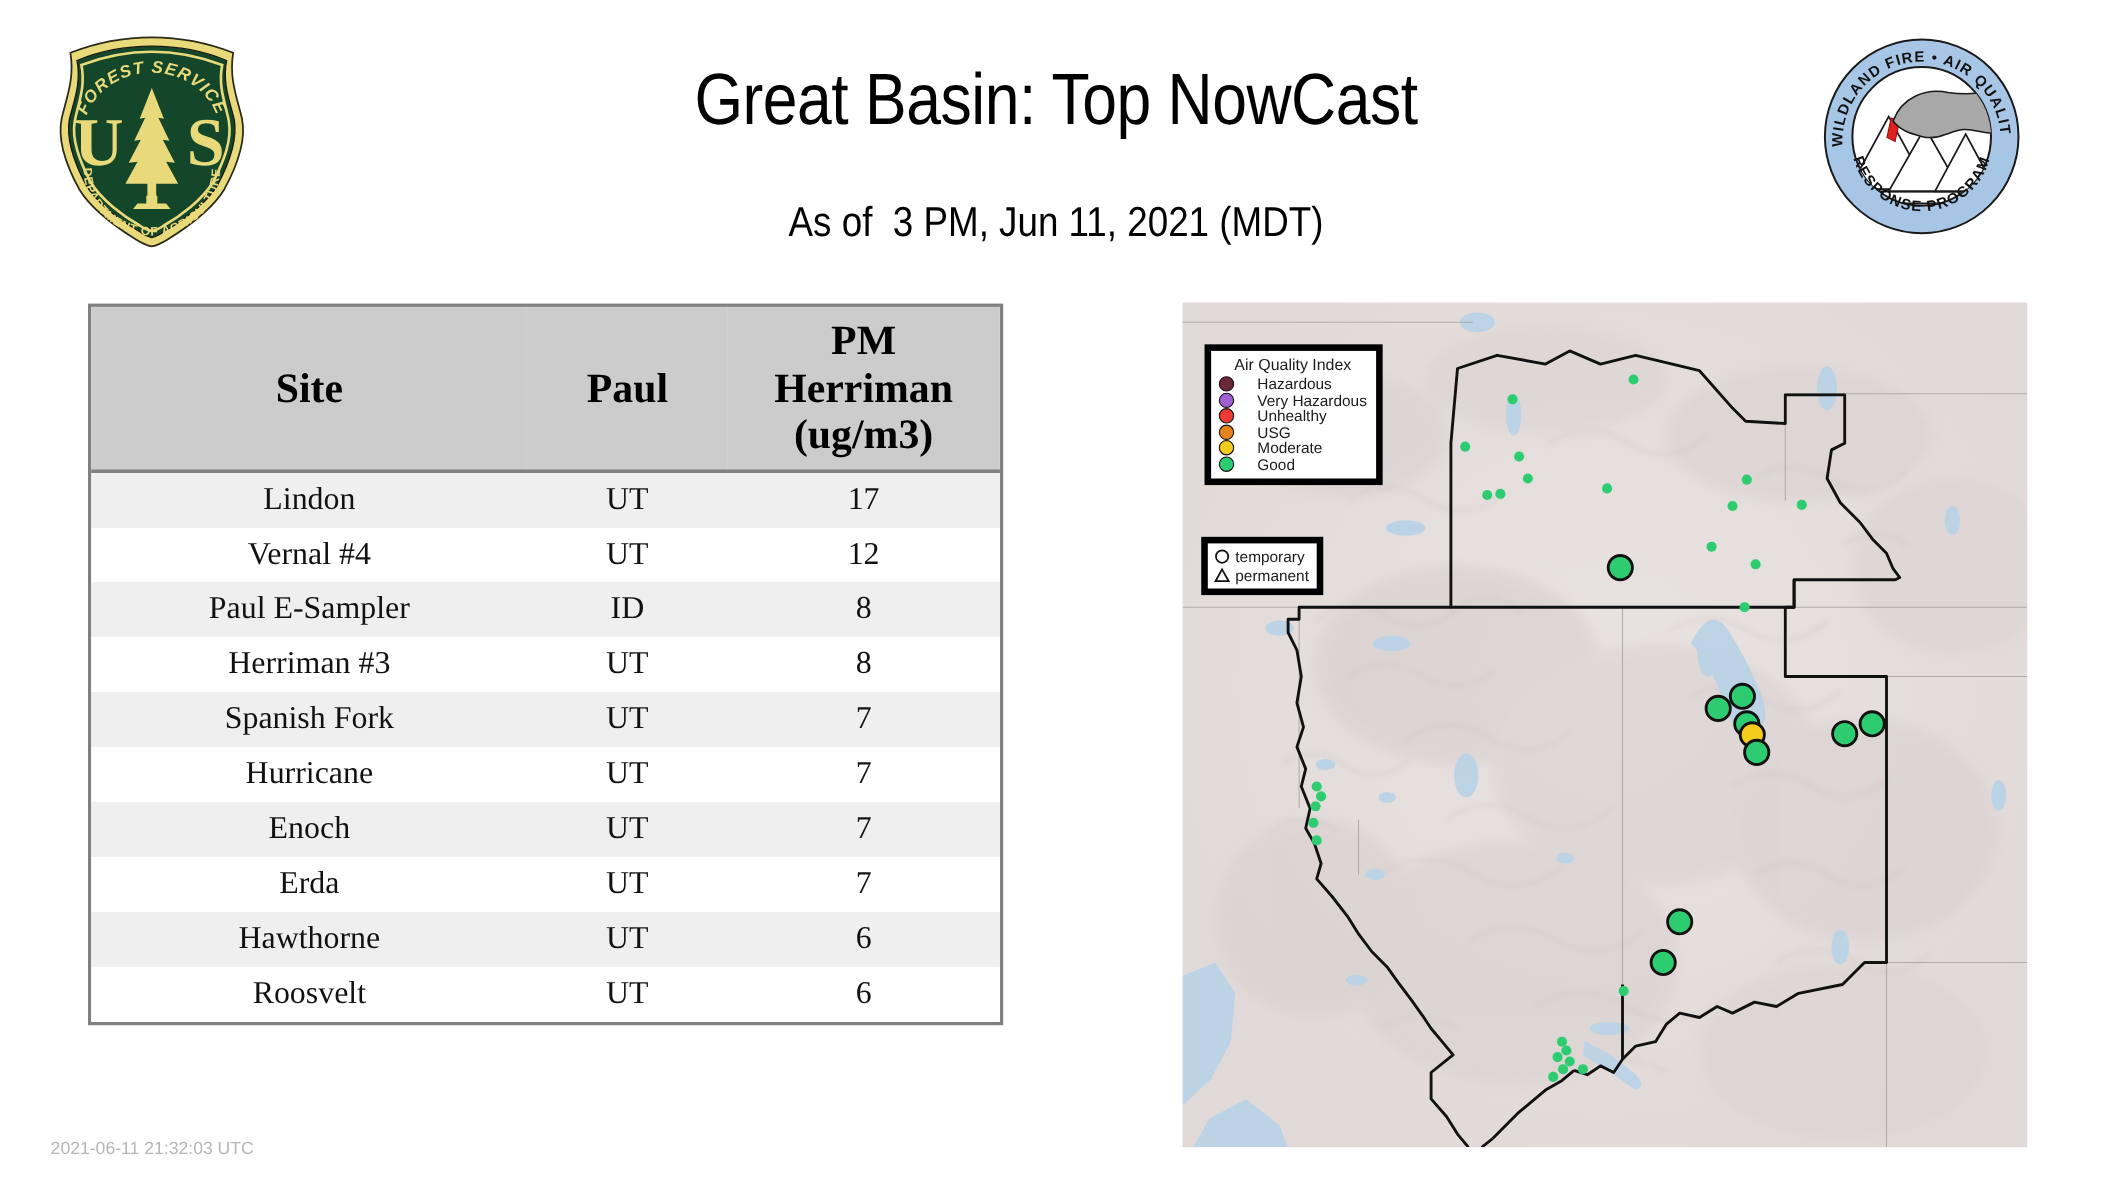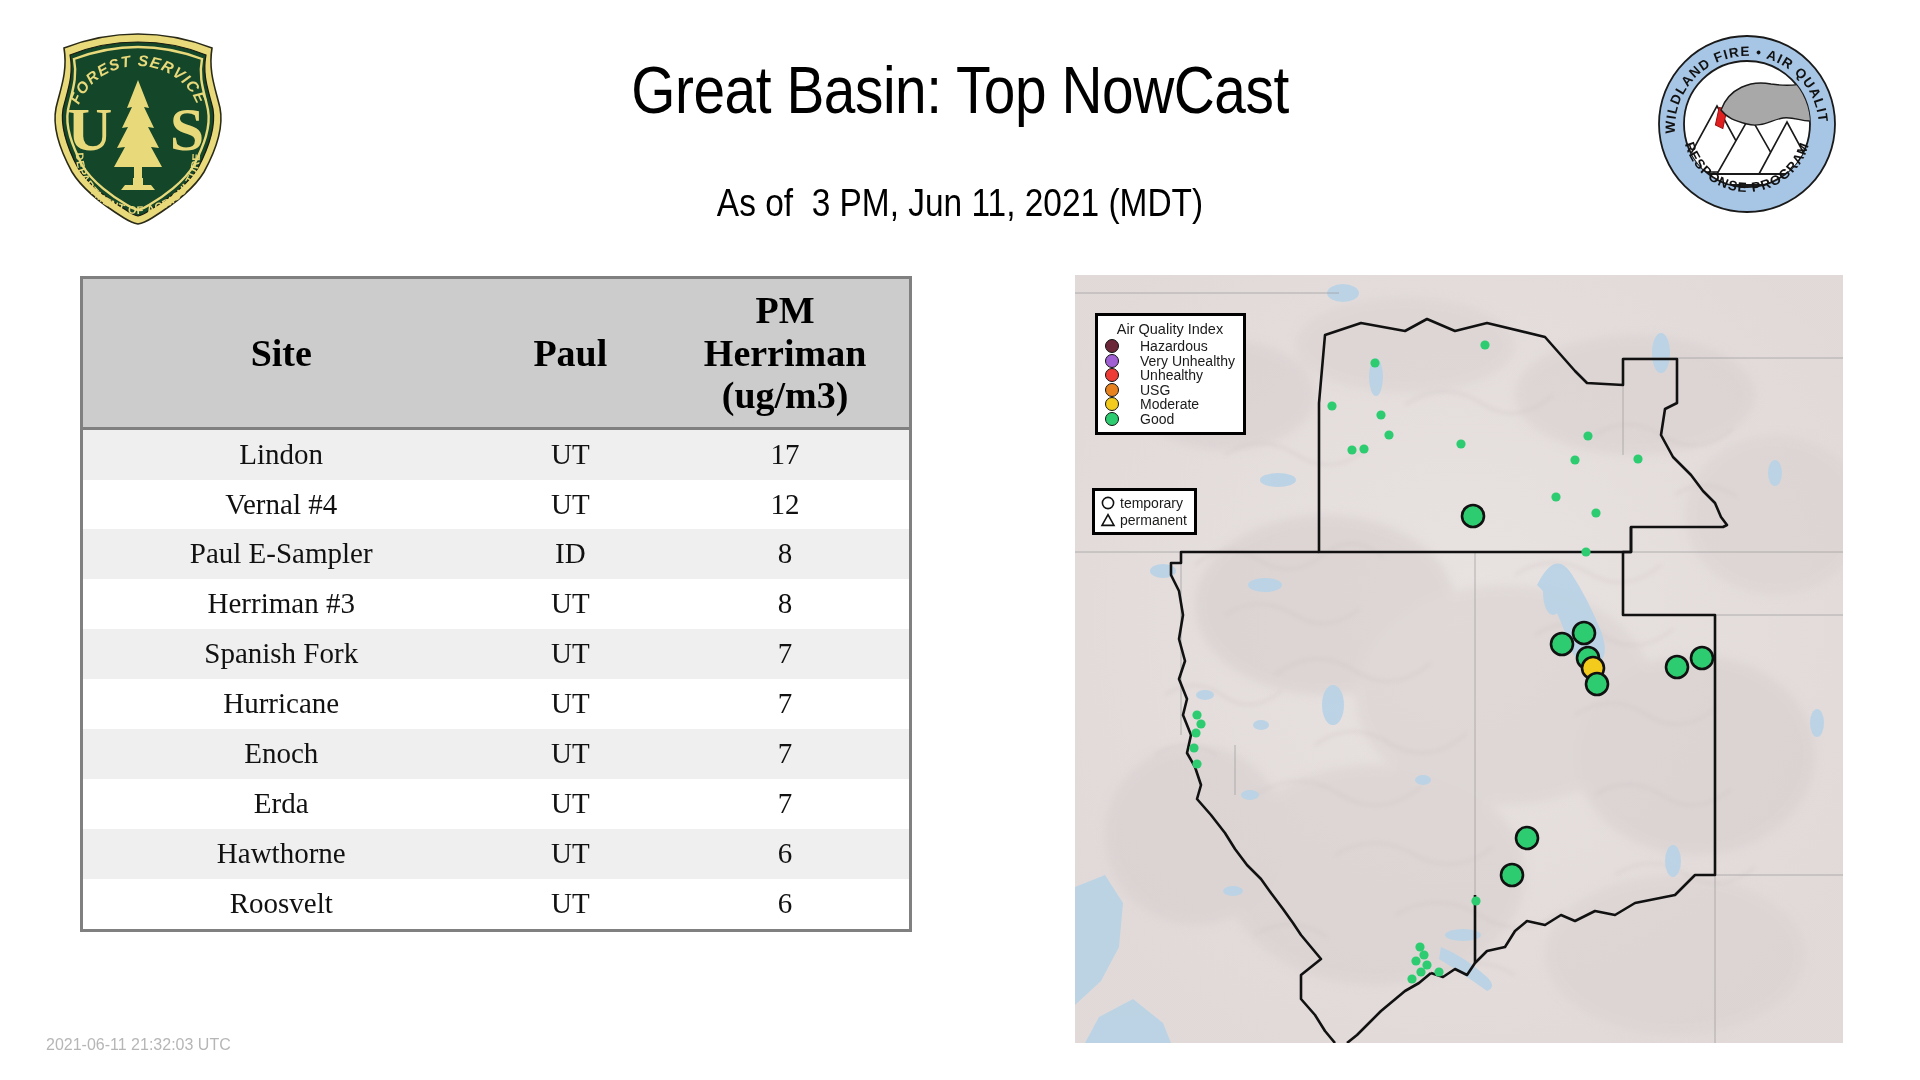--- a/index.html
+++ b/index.html
@@ -109,21 +109,21 @@
     width: 768px;
     height: 768px;
     overflow: hidden;
     background: #ece8e7;
   }
   #map-svg { display: block; }
 
   .legend-box {
     position: absolute;
     background: #ffffff;
-    border: 3px solid #000000;
+    border: 6px solid #000000;
     font-family: "Liberation Sans", sans-serif;
     color: #1a1a1a;
   }
   #aqi-legend {
     left: 20px;
     top: 38px;
     padding: 5px 8px 6px 7px;
   }
   #aqi-legend .lg-title {
     font-size: 14.5px;
@@ -529,21 +529,21 @@
 
   <div class="legend-box" id="aqi-legend">
     <div class="lg-title">Air Quality Index</div>
     <div id="aqi-legend-rows">
         <div class="lg-row">
           <span class="sw" style="background: rgb(107, 39, 55);"></span>
           <span class="lg-label">Hazardous</span>
         </div>
         <div class="lg-row">
           <span class="sw" style="background: rgb(160, 95, 211);"></span>
-          <span class="lg-label">Very Unhealthy</span>
+          <span class="lg-label">Very Hazardous</span>
         </div>
         <div class="lg-row">
           <span class="sw" style="background: rgb(239, 59, 54);"></span>
           <span class="lg-label">Unhealthy</span>
         </div>
         <div class="lg-row">
           <span class="sw" style="background: rgb(232, 130, 30);"></span>
           <span class="lg-label">USG</span>
         </div>
         <div class="lg-row">

